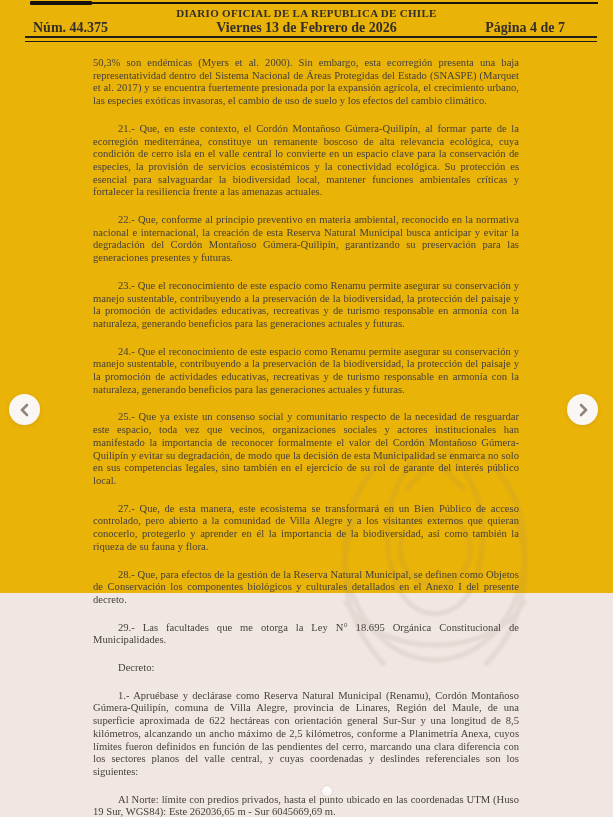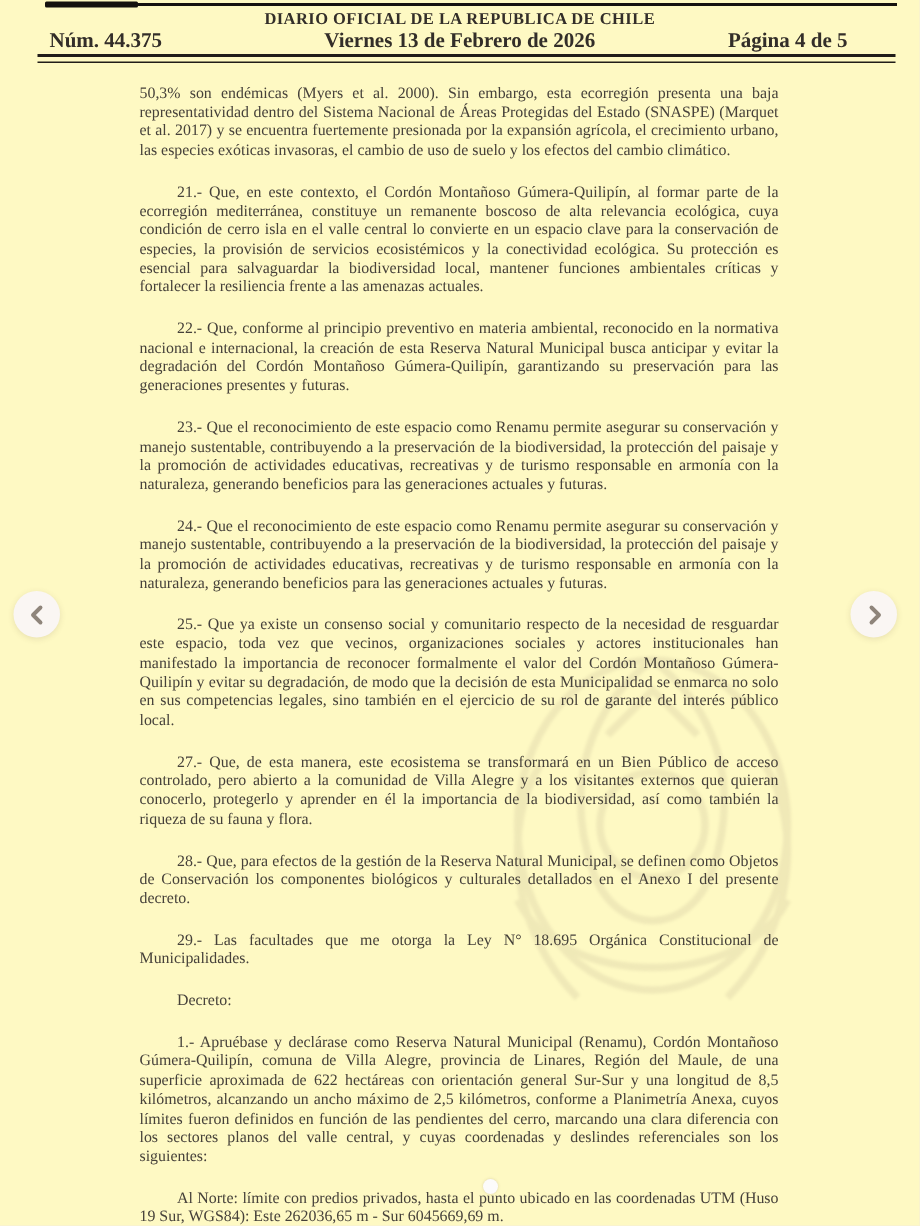--- a/index.html
+++ b/index.html
@@ -6,22 +6,22 @@
     margin: 0; padding: 0;
   }
   body {
     width: 613px; height: 817px;
     background: #f0e7e2;
     font-family: "Liberation Serif", "DejaVu Serif", serif;
     overflow: hidden;
   }
   .stage {
     position: relative;
-    width: 613px; height: 817px;
-    background: #fef9c3;
+    width: 613px; height: 593px;
+    background: #eab308;
   }
   
   .scan-line {
     position: absolute; top: 2px; left: 30px; width: 568px; height: 2px;
     background: #15120f;
   }
   .scan-blob {
     position: absolute; top: 1px; left: 30px; width: 62px; height: 4px;
     background: #15120f; border-radius: 1px;
   }
@@ -82,21 +82,21 @@
 <div class="stage">
 
   <div class="scan-line"></div>
   <div class="scan-blob"></div>
 
   <header>
     <div class="np-title">DIARIO OFICIAL DE LA REPUBLICA DE CHILE</div>
     <div class="hdr-row">
       <span class="hdr-num">Núm. 44.375</span>
       <span class="hdr-date">Viernes 13 de Febrero de 2026</span>
-      <span class="hdr-page">Página 4 de 5</span>
+      <span class="hdr-page">Página 4 de 7</span>
     </div>
     <div class="double-rule"></div>
   </header>
 
   <svg class="watermark" viewBox="0 0 300 310" xmlns="http://www.w3.org/2000/svg">
     <g fill="none" stroke="#93816f" stroke-width="5">
       <ellipse cx="150" cy="150" rx="90" ry="110"></ellipse>
       <path d="M150 40 C110 70, 90 120, 110 180 C125 225, 175 225, 190 180 C210 120, 190 70, 150 40 Z"></path>
       <path d="M60 200 C90 260, 210 260, 240 200"></path>
       <path d="M75 110 C50 150, 55 220, 100 265"></path>

